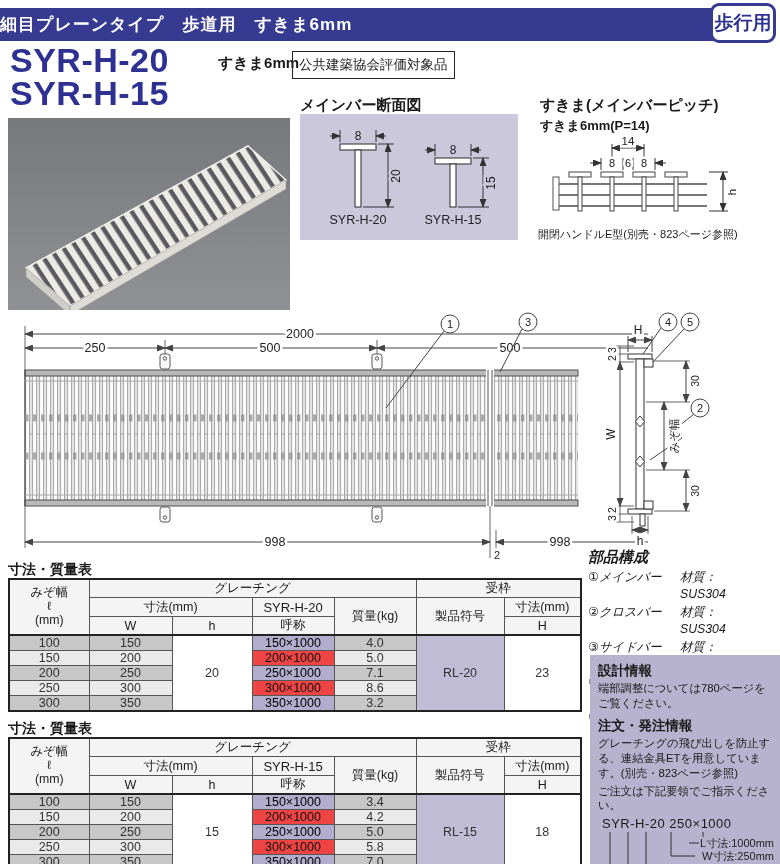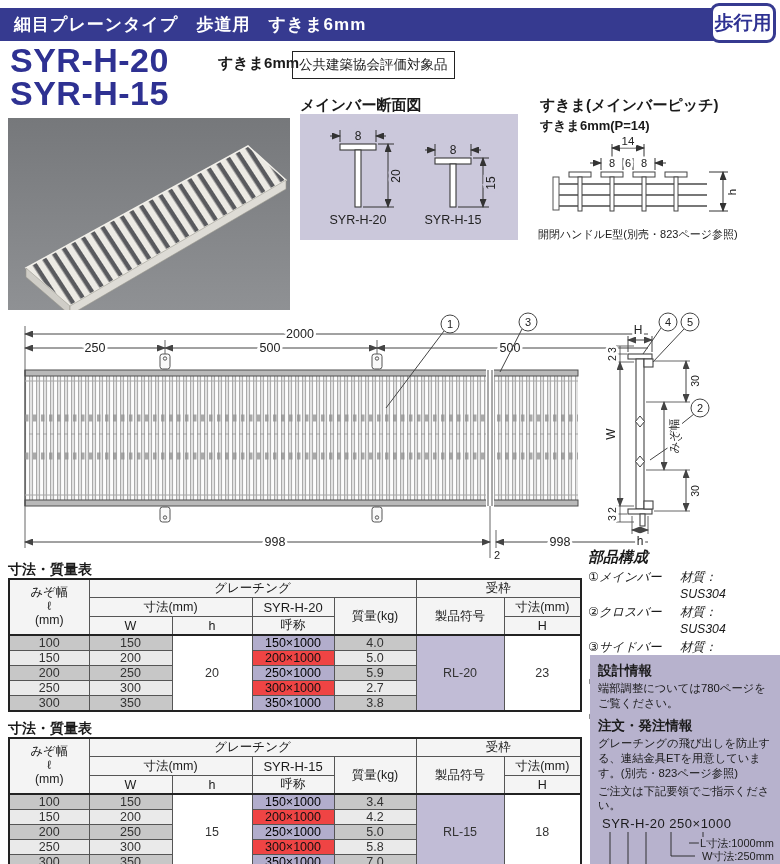--- a/index.html
+++ b/index.html
@@ -1,21 +1,21 @@
 <!DOCTYPE html>
 <html><head>
 <meta charset="utf-8">
 <style>
   html,body{margin:0;padding:0;background:#fff;}
   body{font-family:"Liberation Sans","DejaVu Sans",sans-serif;color:#1a1a1a;}
   #page{position:relative;width:780px;height:864px;background:#fff;overflow:hidden;}
 
   
   .hbar{position:absolute;top:8px;left:0;width:746px;height:33px;background:#363a90;color:#fff;
-        font-size:17px;font-weight:bold;line-height:33px;padding-left:14px;box-sizing:border-box;letter-spacing:1px;}
+        font-size:17px;font-weight:bold;line-height:33px;box-sizing:border-box;letter-spacing:1px;}
   .hbadge{position:absolute;top:3px;right:4px;width:66px;height:40px;background:#fff;border:3px solid #363a90;
         border-radius:9px;box-sizing:border-box;color:#2e3192;font-size:19px;font-weight:bold;
         display:flex;align-items:center;justify-content:center;}
 
   
   .model{position:absolute;left:10px;top:44px;color:#2e3192;font-size:34px;font-weight:bold;line-height:0.98;letter-spacing:0.5px;}
   .gap-note{position:absolute;left:218px;top:54px;font-size:15px;font-weight:bold;}
   .cert{position:absolute;left:292px;top:51px;border:1.5px solid #222;font-size:13.5px;padding:4px 6px;}
 
   
@@ -399,33 +399,33 @@
     <tr class="dr">
           <td class="c-glt">150</td>
           <td class="c-glt">200</td>
           <td class="c-llt">200×1000</td>
           <td class="c-glt">5.0</td>
         </tr>
     <tr class="dr">
           <td class="c-gdk">200</td>
           <td class="c-gdk">250</td>
           <td class="c-ldk">250×1000</td>
-          <td class="c-gdk">5.9</td>
+          <td class="c-gdk">7.1</td>
         </tr>
     <tr class="dr">
           <td class="c-glt">250</td>
           <td class="c-glt">300</td>
           <td class="c-llt">300×1000</td>
-          <td class="c-glt">2.7</td>
+          <td class="c-glt">8.6</td>
         </tr>
     <tr class="dr">
           <td class="c-gdk">300</td>
           <td class="c-gdk">350</td>
           <td class="c-ldk">350×1000</td>
-          <td class="c-gdk">3.8</td>
+          <td class="c-gdk">3.2</td>
         </tr>
   </tbody>
     </table>
 
   <div class="tbl-title" style="left:8px;top:720px;">寸法・質量表</div>
   <table class="spec" style="top:737px;">
     <colgroup>
         <col style="width:80px">
         <col style="width:83px">
         <col style="width:80px">

